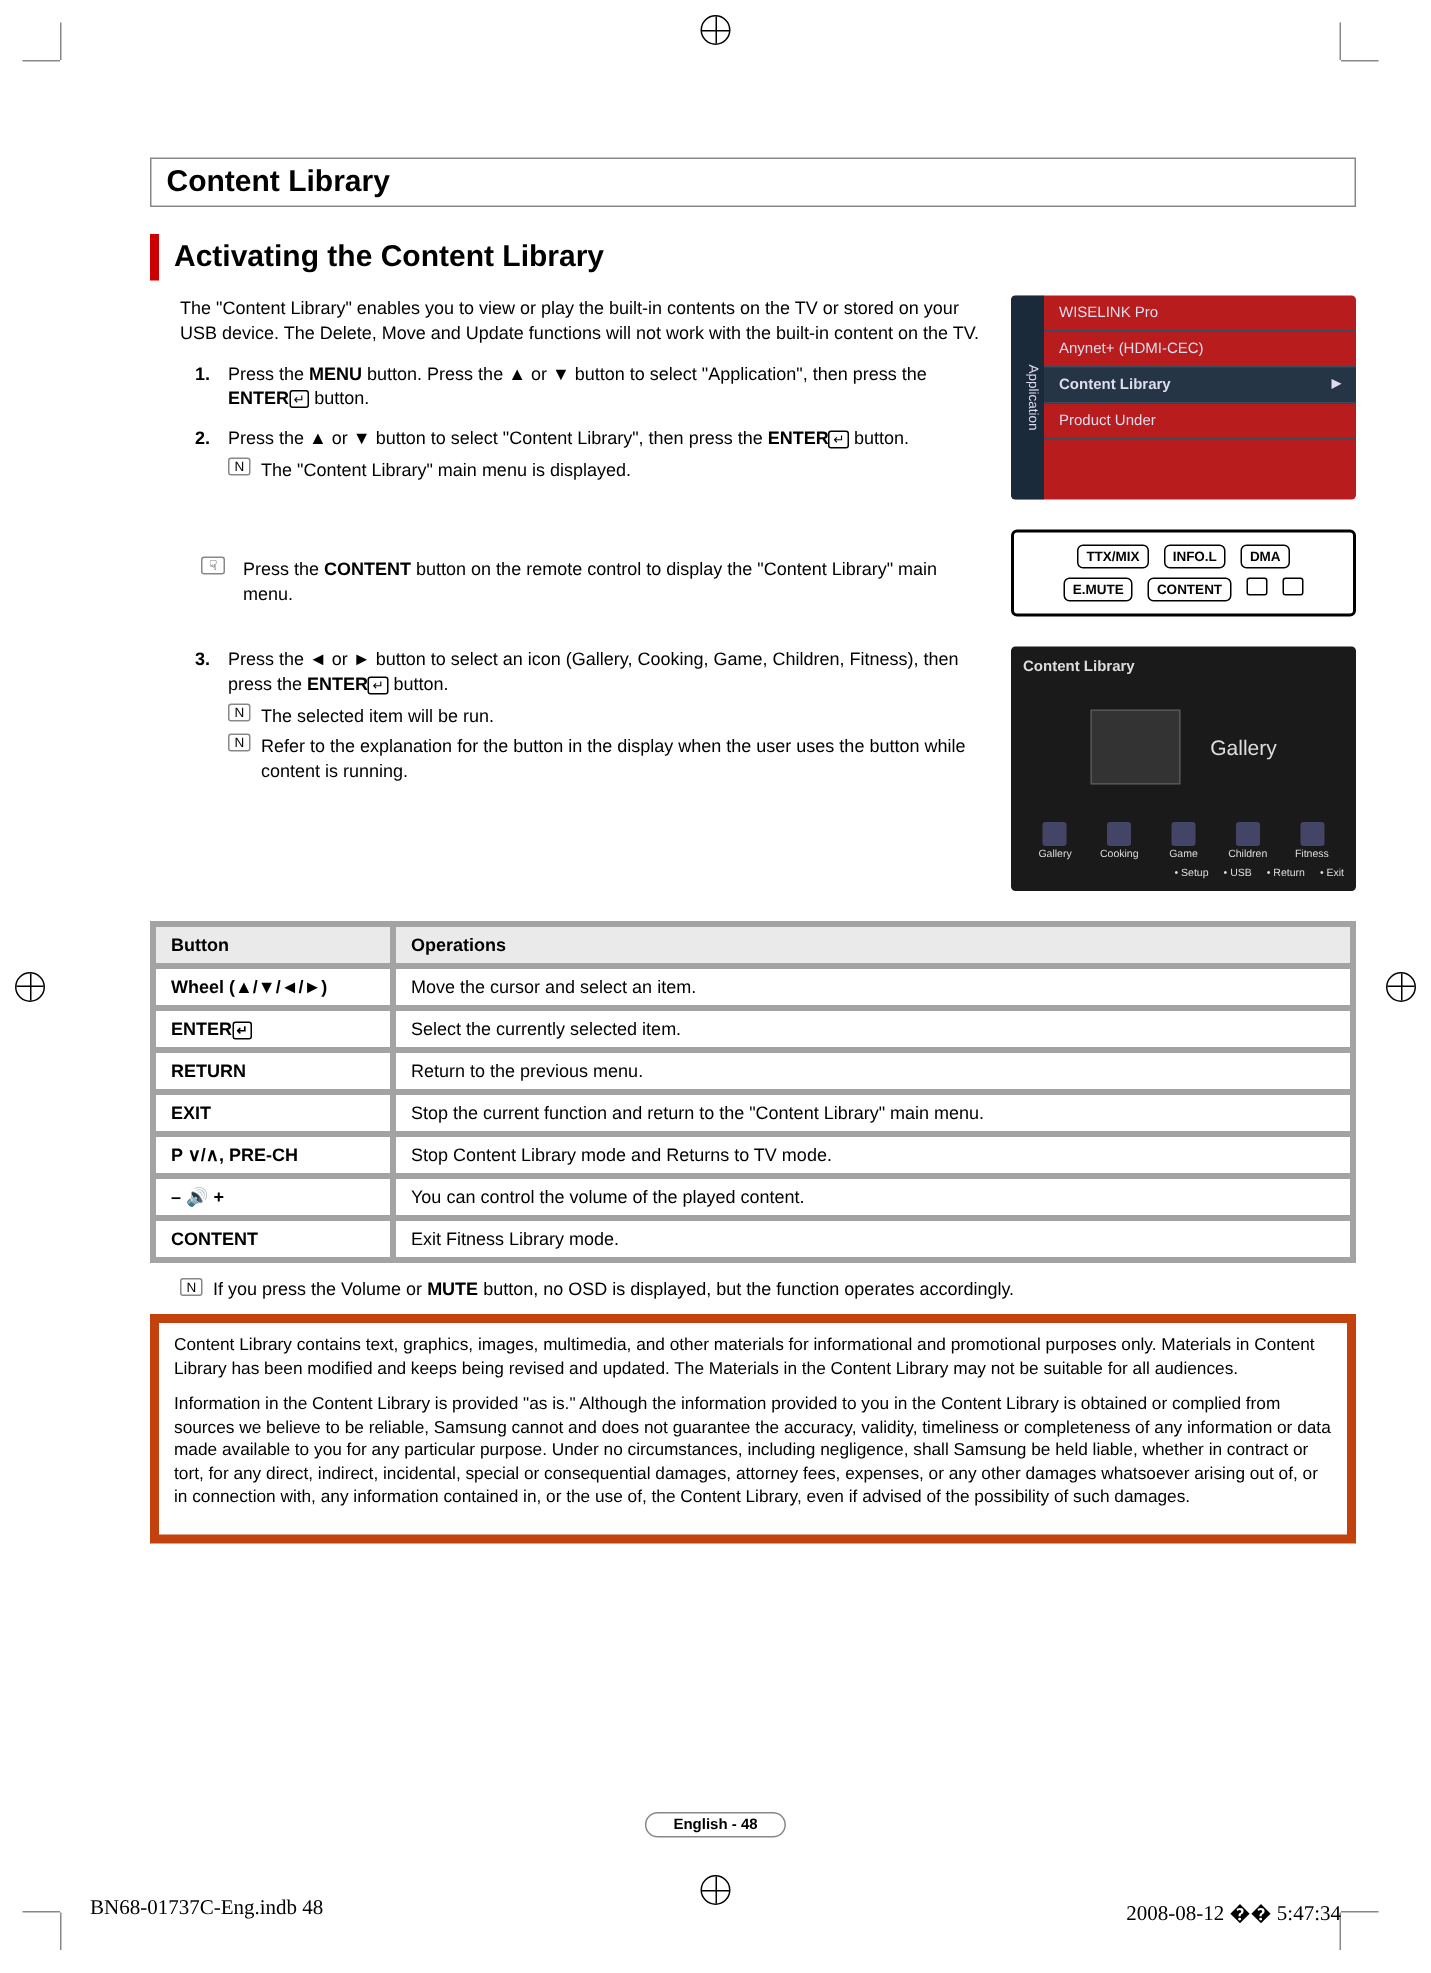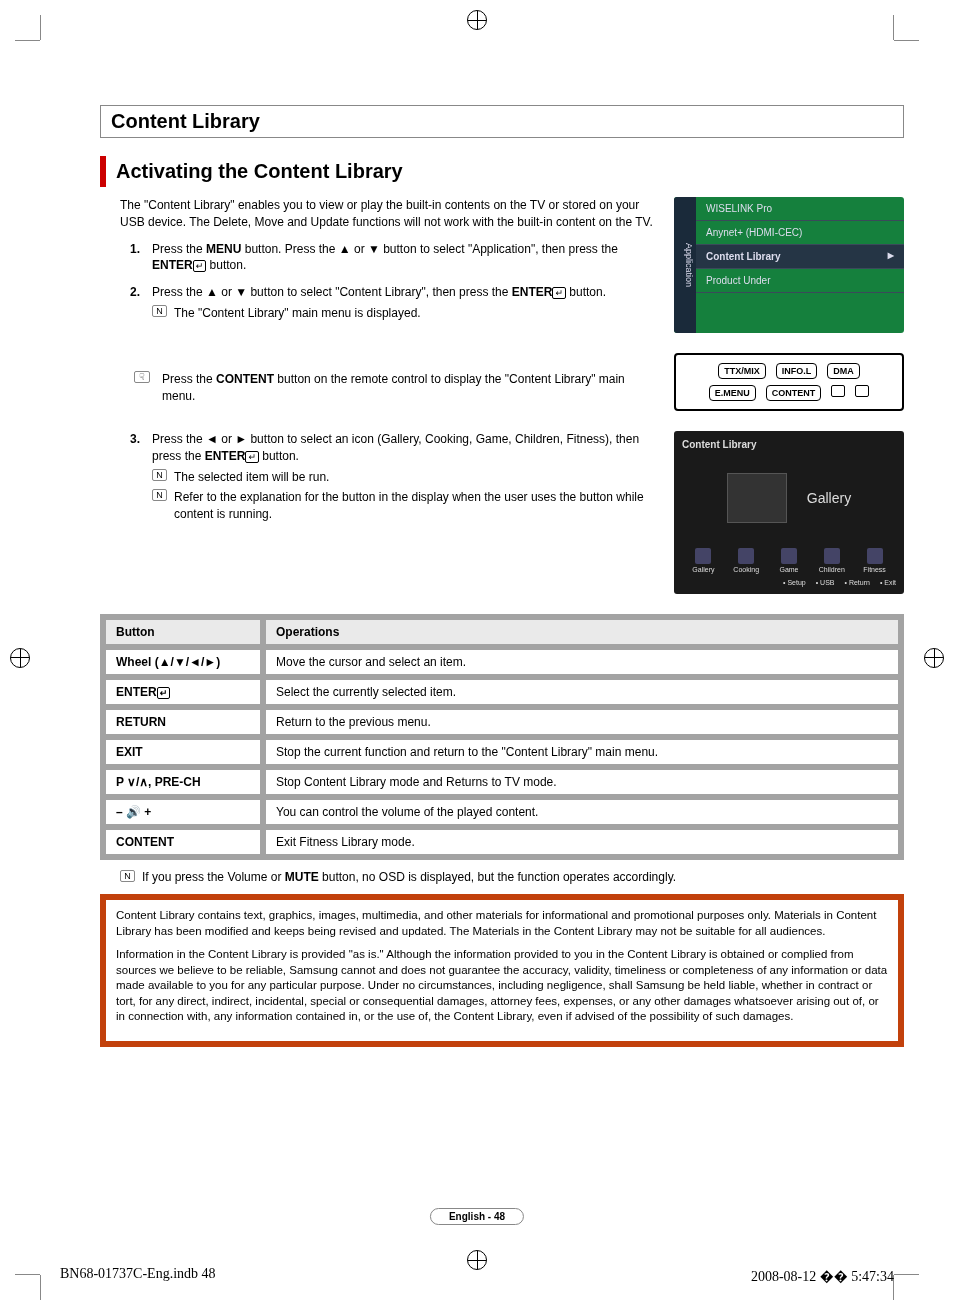--- a/index.html
+++ b/index.html
@@ -31,21 +31,21 @@
   .body-text { flex:1; font-size:12px; line-height:1.4;}
   .intro { margin-left:20px; margin-bottom:10px;}
   ol.steps { list-style:none; margin-left:30px;}
   ol.steps > li { position:relative; margin-bottom:10px; padding-left:22px;}
   ol.steps > li .num { position:absolute; left:0; top:0; font-weight:bold;}
   .note-line { position:relative; padding-left:22px; margin-top:4px; margin-left:0;}
   .note-icon { position:absolute; left:0; top:0; width:15px; height:12px; border:1px solid #888; border-radius:2px; font-size:9px; text-align:center; line-height:10px;}
   .remote-line { position:relative; padding-left:42px; margin-left:20px; margin-top:18px;}
   .remote-icon { position:absolute; left:14px; top:0; width:16px; height:12px; border:1px solid #888; border-radius:2px; font-size:9px; text-align:center; line-height:10px;}
 
-  .osd-menu { width:230px; background:#15803d; color:#dde; font-size:10px; border-radius:3px; overflow:hidden;}
+  .osd-menu { width:230px; background:#b91c1c; color:#dde; font-size:10px; border-radius:3px; overflow:hidden;}
   .osd-side { display:flex;}
   .osd-tab { width:22px; background:#1a2a3a; writing-mode:vertical-rl; text-align:center; padding:6px 2px; font-size:9px;}
   .osd-list { flex:1;}
   .osd-item { padding:6px 10px; border-bottom:1px solid #3a4a5a;}
   .osd-item.sel { background:#253545; font-weight:bold; display:flex; justify-content:space-between;}
   .osd-item.sel::after{content:"▶"; font-size:8px;}
   .osd-blank { height:40px;}
 
   .remote-box { width:230px; border:2px solid #000; border-radius:4px; padding:8px 18px; display:flex; flex-direction:column; gap:6px; align-items:center; background:#fff;}
   .remote-row { display:flex; gap:10px; justify-content:center;}
@@ -58,21 +58,21 @@
   .clib-main { height:80px; display:flex; align-items:center; justify-content:center; gap:20px;}
   .clib-thumb { width:60px; height:50px; background:#333; border:1px solid #555;}
   .clib-label { font-size:14px;}
   .clib-icons { display:flex; justify-content:space-between; margin-top:10px; font-size:7px; text-align:center;}
   .clib-icons div { flex:1;}
   .clib-icons .ic { width:16px; height:16px; margin:0 auto 2px; background:#446; border-radius:2px;}
   .clib-footer { display:flex; justify-content:flex-end; gap:10px; font-size:7px; margin-top:6px;}
   .clib-footer span::before{content:"• ";}
 
   table.ops { width:100%; border-collapse:collapse; margin:20px 0 10px; font-size:12px;}
-  table.ops th, table.ops td { border:6px solid #a3a3a3; padding:5px 10px; text-align:left;}
+  table.ops th, table.ops td { border:4px solid #a3a3a3; padding:5px 10px; text-align:left;}
   table.ops th { background:#eaeaea; font-weight:bold;}
   table.ops td.bcol { font-weight:bold; width:160px; background:#fff;}
   
   .legal-box { border:6px solid #c2410c; padding:8px 10px; font-size:11.5px; line-height:1.35; margin-top:10px;}
   .legal-box p { margin-bottom:8px;}
   
   .page-foot { position:absolute; bottom:90px; left:50%; transform:translateX(-50%); border:1px solid #888; border-radius:10px; padding:2px 18px; font-size:10px; font-weight:bold;}
   .print-foot { position:absolute; bottom:30px; left:60px; right:60px; display:flex; justify-content:space-between; font-size:14px; font-family:"Times New Roman", serif;}
   
   .enter-icon { display:inline-block; border:1px solid #000; border-radius:2px; padding:0 2px; font-size:9px; line-height:10px; vertical-align:middle;}
@@ -145,21 +145,21 @@
         </div>
       </div>
       <div>
         <div class="remote-box">
           <div class="remote-row">
             <span class="rbtn">TTX/MIX</span>
             <span class="rbtn">INFO.L</span>
             <span class="rbtn">DMA</span>
           </div>
           <div class="remote-row">
-            <span class="rbtn">E.MENU</span>
+            <span class="rbtn">E.MUTE</span>
             <span class="rbtn rbtn-wide">
                 <span>CONTENT</span>
               </span>
             <span class="mini-square"></span>
             <span class="mini-square"></span>
           </div>
         </div>
       </div>
     </div>
 

